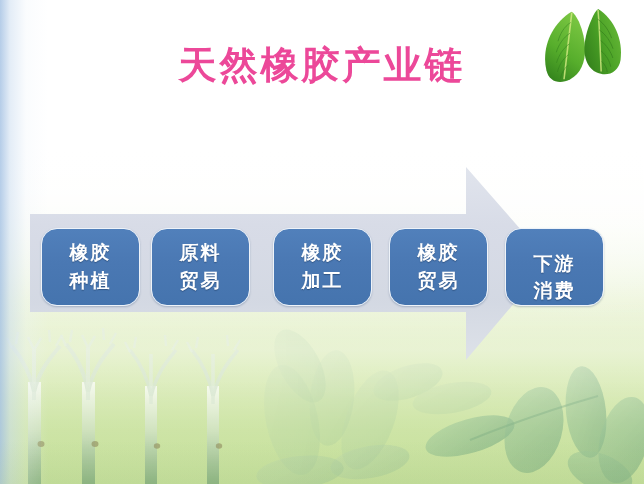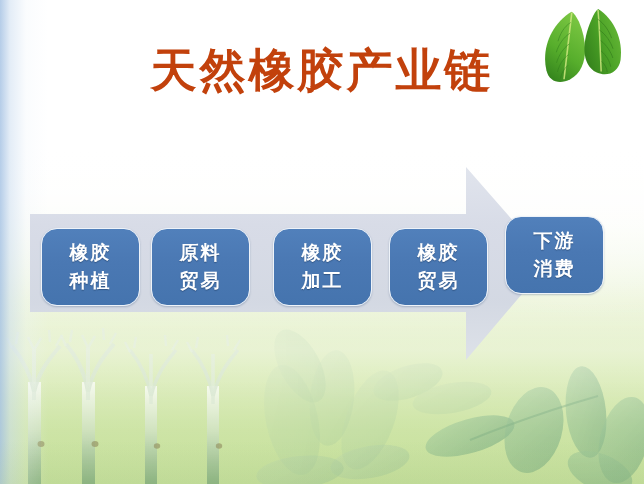--- a/index.html
+++ b/index.html
@@ -56,22 +56,22 @@
   .bg-bottomshade{
     background:linear-gradient(to bottom,
       rgba(255,255,255,0) 440px,
       rgba(180,205,150,.25) 484px);
   }
 
   
   #title{
     position:absolute;left:0;top:40px;width:644px;
     text-align:center;
-    color:#c2410c;
-    font-size:46px;font-weight:bold;
+    color:#ec4899;
+    font-size:38px;font-weight:bold;
     letter-spacing:3px;
     font-family:"DejaVu Sans","Liberation Sans",sans-serif;
     text-shadow:0 1px 0 rgba(255,255,255,.6);
     white-space:nowrap;
   }
 
   
   #leaf-logo{position:absolute;left:528px;top:2px;width:112px;height:82px;}
 
   
@@ -93,21 +93,21 @@
     line-height:1.45;
     font-family:"DejaVu Sans","Liberation Sans",sans-serif;
     text-shadow:0 1px 1px rgba(20,45,80,.45);
     box-sizing:border-box;
   }
   .stage-box .ln{display:block;}
   .b1{left:41px;top:228px;}
   .b2{left:151px;top:228px;}
   .b3{left:273px;top:228px;}
   .b4{left:389px;top:228px;}
-  .b5{left:505px;top:216px;}
+  .b5{left:505px;top:228px;justify-content:flex-end;}
 </style>
 </head>
 <body>
 
 <div id="stage">
 
   <div class="bg-layer bg-green"></div>
 
   <svg class="bg-layer" width="644" height="484" viewBox="0 0 644 484" aria-hidden="true">
     <defs>

